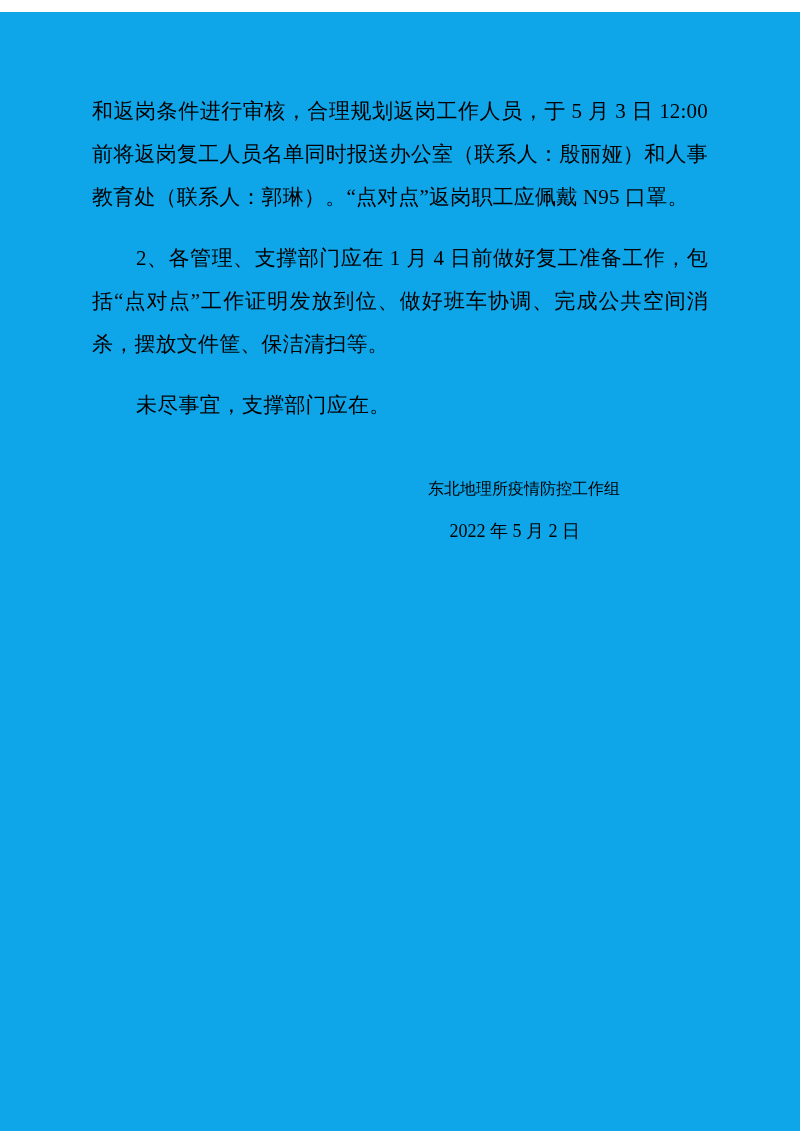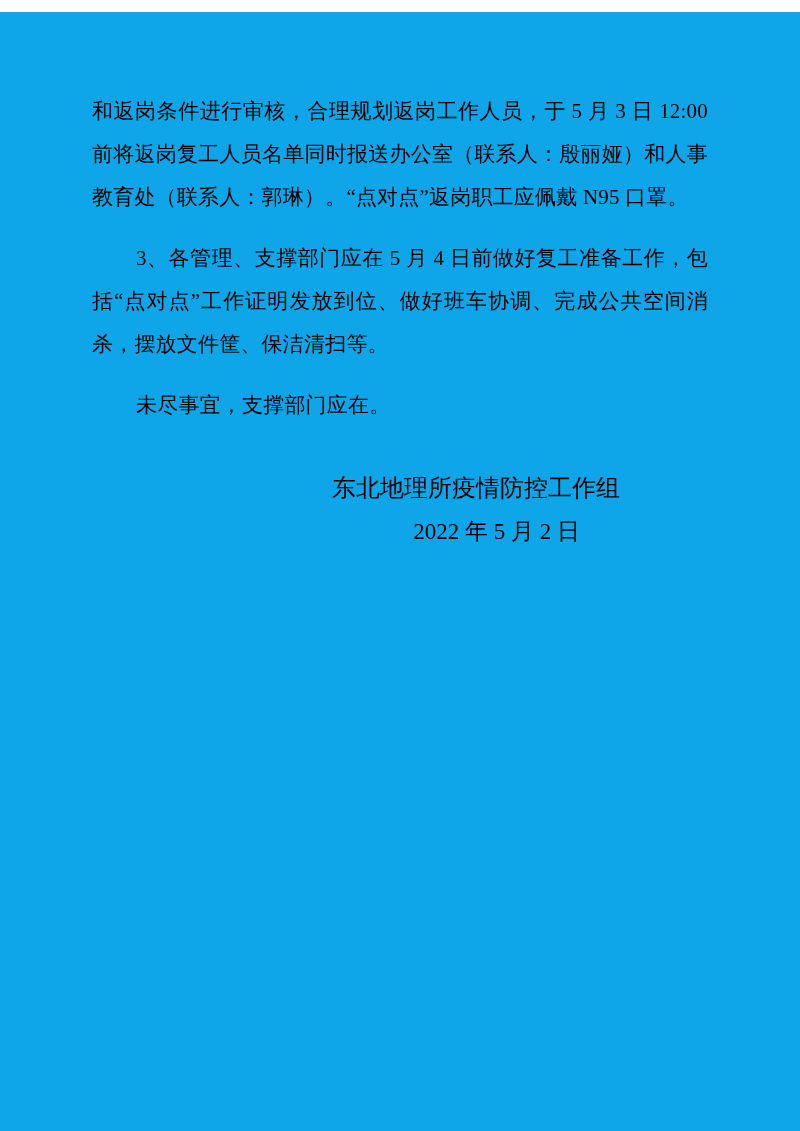--- a/index.html
+++ b/index.html
@@ -44,37 +44,37 @@
     text-indent: 44px;
   }
   .signature-block {
     position: absolute;
     left: 92px;
     top: 455px;
     width: 616px;
     text-align: right;
   }
   .sig-line {
-    font-size: 24px;
+    font-size: 16px;
     line-height: 43px;
     padding-right: 88px;
   }
   .sig-date {
-    font-size: 23px;
+    font-size: 18px;
     line-height: 43px;
     padding-right: 128px;
   }
 </style>
 </head>
 <body>
 
 <div class="page">
   <div class="content">
     <p class="para">和返岗条件进行审核，合理规划返岗工作人员，于 5 月 3 日 12:00 前将返岗复工人员名单同时报送办公室（联系人：殷丽娅）和人事教育处（联系人：郭琳）。“点对点”返岗职工应佩戴 N95 口罩。</p>
-    <p class="para indent">3、各管理、支撑部门应在 5 月 4 日前做好复工准备工作，包括“点对点”工作证明发放到位、做好班车协调、完成公共空间消杀，摆放文件筐、保洁清扫等。</p>
+    <p class="para indent">2、各管理、支撑部门应在 1 月 4 日前做好复工准备工作，包括“点对点”工作证明发放到位、做好班车协调、完成公共空间消杀，摆放文件筐、保洁清扫等。</p>
     <p class="para indent">未尽事宜，支撑部门应在。</p>
   </div>
 
   <div class="signature-block">
     <div class="sig-line">东北地理所疫情防控工作组</div>
     <div class="sig-date">2022 年 5 月 2 日</div>
   </div>
 </div>
 
 </body></html>

